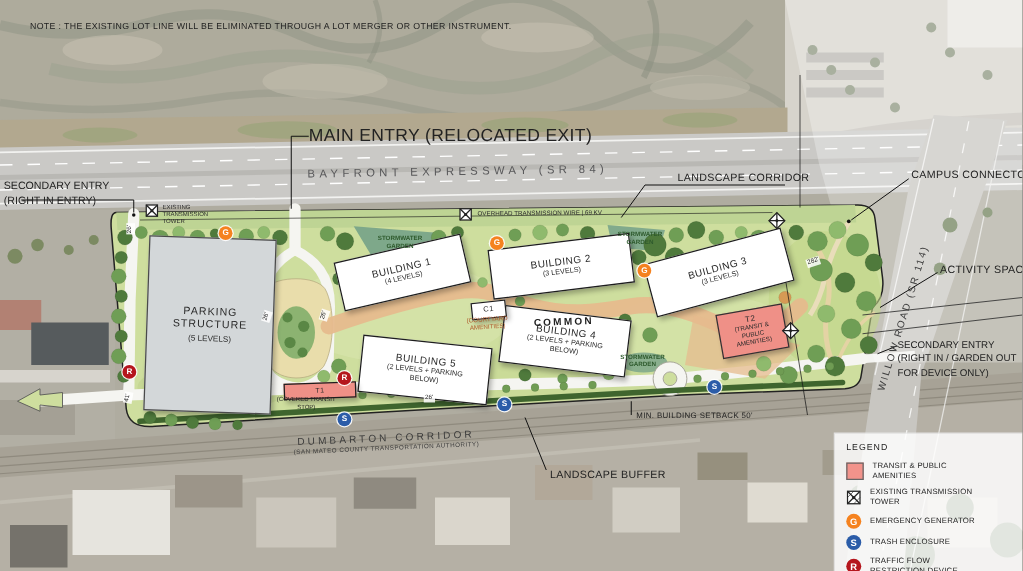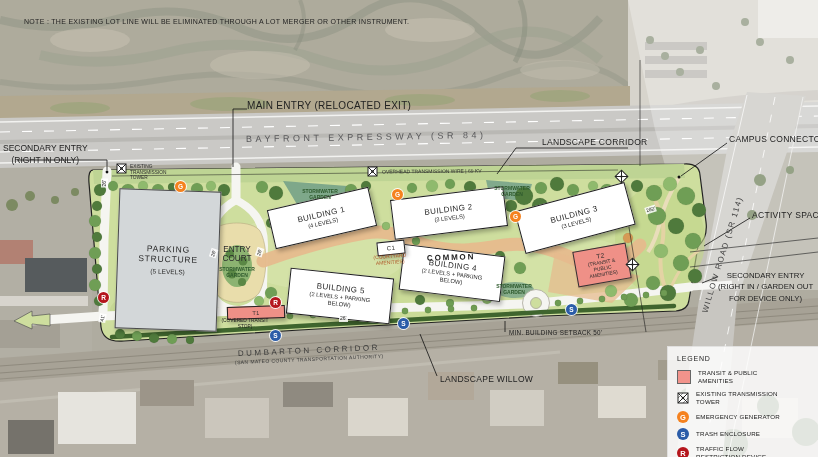--- a/index.html
+++ b/index.html
@@ -1,21 +1,21 @@
 <!DOCTYPE html>
 <html><head>
 <meta charset="utf-8">
 <style>
   html,body{margin:0;padding:0;background:#888;}
   .stage{position:relative;width:818px;height:457px;overflow:hidden;background:#afaca0;
          font-family:"Liberation Sans",sans-serif;}
   .stage svg.base{position:absolute;left:0;top:0;}
   .label{position:absolute;color:#222;white-space:nowrap;}
   .cap{letter-spacing:.3px;}
-  .lines{line-height:1.45;text-align:center;}
+  .lines{line-height:1.45;}
   .road-name{color:#58585a;letter-spacing:3.5px;font-size:9px;}
   .tiny-green{color:#2e5a2d;font-weight:bold;font-size:5px;line-height:1.2;text-align:center;}
   .bldg{position:absolute;background:#fff;border:1.2px solid #1e1e1e;box-shadow:2px 3px 4px rgba(0,0,0,.28);
         display:flex;flex-direction:column;align-items:center;justify-content:center;text-align:center;color:#2a2a2a;}
   .bldg .nm{font-size:8px;letter-spacing:.4px;}
   .bldg .sb{font-size:5.8px;margin-top:1px;line-height:1.15;}
   .pink{background:#ef9087;}
   .marker{position:absolute;width:11px;height:11px;border-radius:50%;display:flex;align-items:center;
           justify-content:center;font-size:6.5px;font-weight:bold;color:#fff;box-shadow:0 0 0 1px rgba(255,255,255,.9);}
   .dim{position:absolute;font-size:5px;color:#222;background:rgba(255,255,255,.85);padding:0 1px;line-height:1.3;}
@@ -346,46 +346,46 @@
     <div class="nm" style="font-size:6.5px;">T2</div>
     <div class="sb" style="font-size:5px;width:44px;white-space:normal;">(TRANSIT &amp; PUBLIC AMENITIES)</div>
   </div>
   <div class="bldg pink" style="left:227px;top:306px;width:56px;height:11px;transform:rotate(-2deg);border-width:.8px;">
     <div class="nm" style="font-size:5.5px;">T1</div>
   </div>
   <div class="label" style="left:219px;top:318px;width:52px;font-size:4.8px;text-align:center;white-space:normal;line-height:1.2;">(COVERED TRANSIT STOP)</div>
 
   <div class="label cap" style="left:24px;top:18px;font-size:7px;color:#1f1f1f;">NOTE : THE EXISTING LOT LINE WILL BE ELIMINATED THROUGH A LOT MERGER OR OTHER INSTRUMENT.</div>
 
-  <div class="label cap" style="left:247px;top:100px;font-size:10px;">MAIN ENTRY (RELOCATED EXIT)</div>
+  <div class="label cap" style="left:247px;top:100px;font-size:14px;">MAIN ENTRY (RELOCATED EXIT)</div>
 
   <div class="label road-name" style="left:246px;top:132px;transform:rotate(-1deg);">BAYFRONT EXPRESSWAY  (SR 84)</div>
 
   <div class="label lines" style="left:3px;top:142px;font-size:8.5px;">
     <div>SECONDARY ENTRY</div>
-    <div>(RIGHT IN ONLY)</div>
+    <div>(RIGHT IN ENTRY)</div>
   </div>
 
   <div class="label cap" style="left:542px;top:137px;font-size:8.5px;">LANDSCAPE CORRIDOR</div>
 
   <div class="label cap" style="left:729px;top:134px;font-size:8.5px;">CAMPUS CONNECTOR</div>
 
   <div class="label cap" style="left:752px;top:210px;font-size:8.5px;">ACTIVITY SPACE</div>
 
   <div class="label lines" style="left:718px;top:270px;font-size:7.8px;">
     <div>SECONDARY ENTRY</div>
     <div>(RIGHT IN /  GARDEN OUT</div>
     <div>FOR DEVICE ONLY)</div>
   </div>
 
   <div class="label" style="left:655px;top:250px;width:135px;text-align:center;font-size:8px;letter-spacing:1.5px;color:#3f3f3f;transform:rotate(-73deg);">WILLOW ROAD (SR 114)</div>
 
   <div class="label cap" style="left:509px;top:329px;font-size:6.3px;">MIN. BUILDING SETBACK 50'</div>
 
-  <div class="label cap" style="left:440px;top:374px;font-size:8.5px;">LANDSCAPE WILLOW</div>
+  <div class="label cap" style="left:440px;top:374px;font-size:8.5px;">LANDSCAPE BUFFER</div>
 
   <div class="label" style="left:225px;top:346px;width:168px;text-align:center;transform:rotate(-2.5deg);">
     <div style="font-size:8px;letter-spacing:2.5px;color:#3b3b3b;">DUMBARTON CORRIDOR</div>
     <div style="font-size:5px;letter-spacing:.4px;color:#3b3b3b;margin-top:1px;">(SAN MATEO COUNTY TRANSPORTATION AUTHORITY)</div>
   </div>
 
   <div class="label" style="left:382px;top:168px;font-size:5px;color:#2c2c2c;transform:rotate(-.5deg);">OVERHEAD TRANSMISSION WIRE | 69 KV</div>
 
   <div class="label" style="left:130px;top:164px;width:44px;font-size:4.8px;line-height:1.15;white-space:normal;color:#2c2c2c;">EXISTING TRANSMISSION TOWER</div>
 
@@ -395,28 +395,20 @@
   </div>
   <div class="label tiny-green" style="left:489px;top:185px;width:46px;">
     <div>STORMWATER</div>
     <div>GARDEN</div>
   </div>
   <div class="label tiny-green" style="left:491px;top:283px;width:46px;">
     <div>STORMWATER</div>
     <div>GARDEN</div>
   </div>
 
-  <div class="label" style="left:209px;top:245px;width:56px;text-align:center;">
-    <div style="font-size:8.2px;line-height:1.15;color:#2b2b2b;">ENTRY</div>
-    <div style="font-size:8.2px;line-height:1.15;color:#2b2b2b;">COURT</div>
-    <div class="tiny-green" style="margin-top:2px;">
-      <div>STORMWATER</div>
-      <div>GARDEN</div>
-    </div>
-  </div>
 
   <div class="label" style="left:427px;top:253px;font-size:8px;font-weight:bold;letter-spacing:1.8px;transform:rotate(-2deg);">COMMON</div>
 
   <span class="dim" style="left:100px;top:180px;transform:rotate(-90deg);">26'</span>
   <span class="dim" style="left:209px;top:250px;transform:rotate(-72deg);">26'</span>
   <span class="dim" style="left:255px;top:249px;transform:rotate(-72deg);">26'</span>
   <span class="dim" style="left:98px;top:315px;transform:rotate(-80deg);">41'</span>
   <span class="dim" style="left:645px;top:206px;transform:rotate(-18deg);">282'</span>
   <span class="dim" style="left:339px;top:315px;">26'</span>
 

